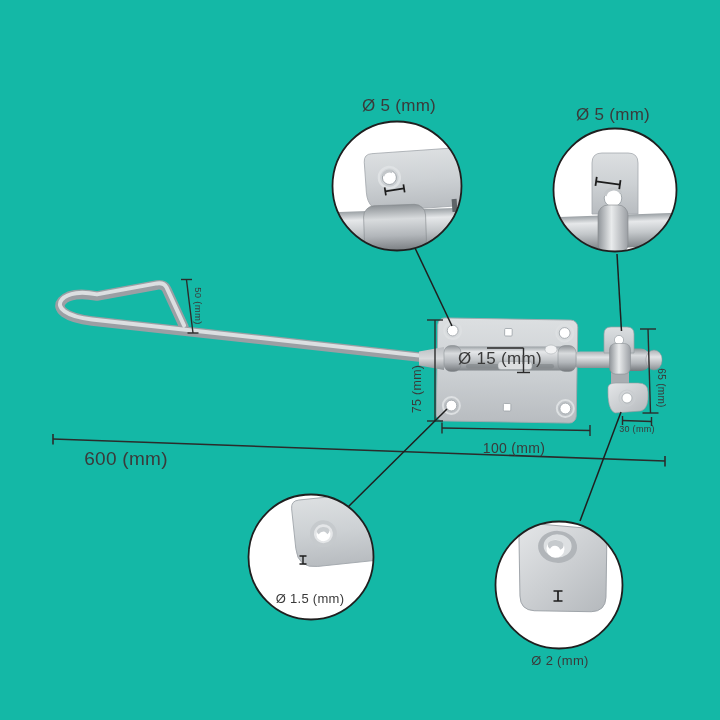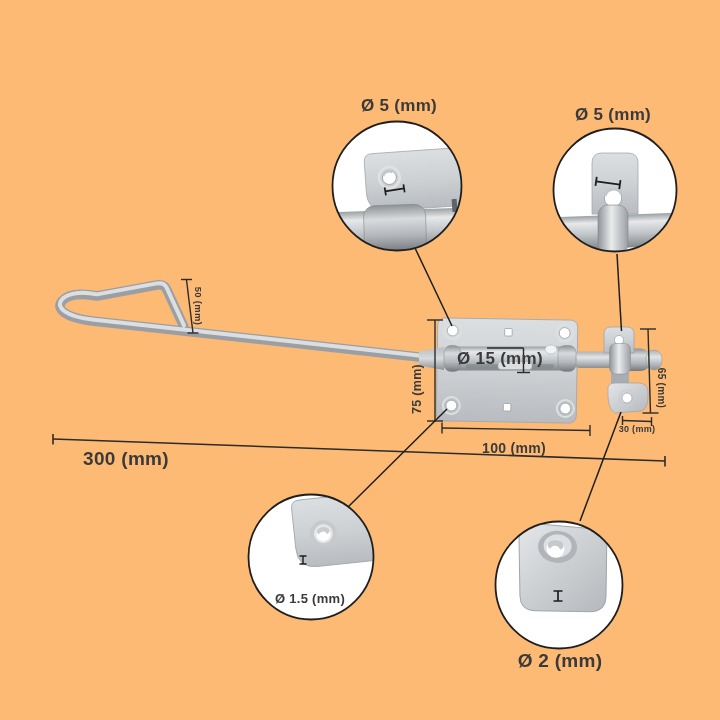--- a/index.html
+++ b/index.html
@@ -1,38 +1,37 @@
 <!DOCTYPE html>
 <html><head>
 <meta charset="utf-8">
 <style>
   html,body{margin:0;padding:0;background:#fff;}
   .canvas{
-    position:relative;width:720px;height:720px;background:#fdba74;overflow:hidden;
+    position:relative;width:720px;height:720px;background:#14b8a6;overflow:hidden;
     font-family:"Liberation Sans", sans-serif;
-    font-weight:bold;
   }
   .canvas svg{position:absolute;left:0;top:0;}
   .lbl{
     position:absolute;color:#3a3a3a;white-space:nowrap;
     transform:translate(-50%,-50%);letter-spacing:.3px;line-height:1;
   }
   .lbl.rot90{transform:translate(-50%,-50%) rotate(90deg);}
   .lbl.rotm90{transform:translate(-50%,-50%) rotate(-90deg);}
   .lbl-d5tl{left:399px;top:105px;font-size:17px;}
   .lbl-d5tr{left:613px;top:114px;font-size:17px;}
   .lbl-d15{left:500px;top:358px;font-size:17px;}
   .lbl-100{left:514px;top:439px;font-size:14px;margin-top:9px;}
   .lbl-400{left:126px;top:458px;font-size:19px;}
   .lbl-75{left:417px;top:389px;font-size:12.5px;}
   .lbl-65{left:661px;top:388px;font-size:10px;}
   .lbl-50{left:198px;top:306px;font-size:9.5px;}
   .lbl-20{left:637px;top:429px;font-size:9px;}
   .lbl-d15b{left:310px;top:598px;font-size:13px;}
-  .lbl-d2b{left:560px;top:660px;font-size:19px;}
+  .lbl-d2b{left:560px;top:660px;font-size:13px;}
 </style>
 </head>
 <body>
 
 <div class="canvas">
 
 <svg width="720" height="720" viewBox="0 0 720 720">
   <defs>
     <linearGradient id="plateGrad" x1="0" y1="0" x2="0" y2="1">
       <stop offset="0" stop-color="#dcdfe1"></stop>
@@ -250,21 +249,21 @@
       </g>
     </g>
     <circle cx="559" cy="585" r="63.5" fill="none" stroke="#1f1f1f" stroke-width="1.8"></circle>
   </g>
 </svg>
 
 <div class="lbl lbl-d5tl">Ø 5 (mm)</div>
 <div class="lbl lbl-d5tr">Ø 5 (mm)</div>
 <div class="lbl lbl-d15">Ø 15 (mm)</div>
 <div class="lbl lbl-100">100 (mm)</div>
-<div class="lbl lbl-400">300 (mm)</div>
+<div class="lbl lbl-400">600 (mm)</div>
 <div class="lbl lbl-75 rotm90">75 (mm)</div>
 <div class="lbl lbl-65 rot90">65 (mm)</div>
 <div class="lbl lbl-50 rot90">50 (mm)</div>
 <div class="lbl lbl-20">30 (mm)</div>
 <div class="lbl lbl-d15b">Ø 1.5 (mm)</div>
 <div class="lbl lbl-d2b">Ø 2 (mm)</div>
 
 </div>
 
 </body></html>

